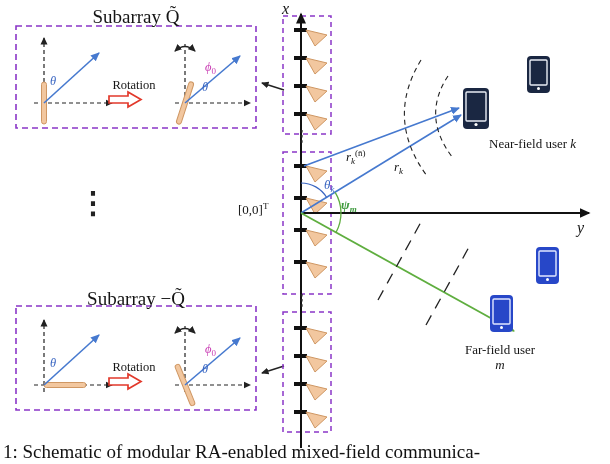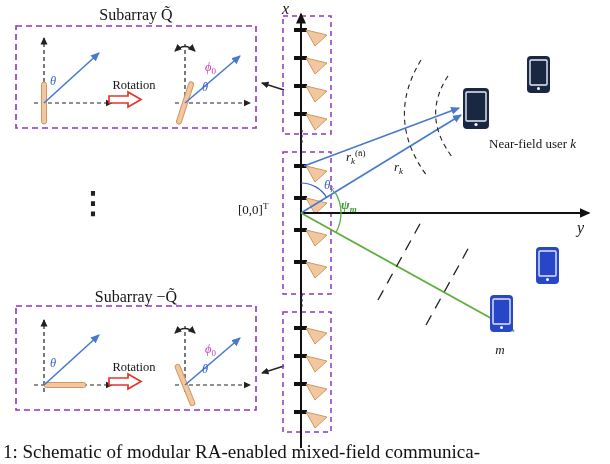--- a/index.html
+++ b/index.html
@@ -7,21 +7,21 @@
          font-family:"Liberation Serif",serif;}
   svg{position:absolute;left:0;top:0;}
   .lbl{position:absolute;font-family:"Liberation Serif",serif;font-size:13px;color:#151515;
        line-height:1.15;white-space:nowrap;}
   .it{font-style:italic;}
   .blue{color:#3a66c2;}
   .green{color:#3f9a3f;}
   .mag{color:#c93fb4;margin-left:23px;}
   .sub{font-size:9px;vertical-align:-3px;}
   .sup{font-size:9px;vertical-align:5px;}
-  .title{font-size:16px;}
+  .title{font-size:19px;}
   .small{font-size:12.5px;}
   .center{text-align:center;}
   .dots-big{font-size:30px;font-weight:bold;color:#222;}
   .dots-axis{font-size:15px;font-weight:bold;color:#222;}
   .caption{font-size:19px;color:#111;}
 </style>
 </head>
 <body>
 
 <div class="stage">
@@ -205,20 +205,21 @@
 
   <div class="lbl" style="left:346px;top:136px;margin-top:12px;"><span class="it">r</span><span class="sub it">k</span><span class="sup">(n̄)</span></div>
   <div class="lbl" style="left:394px;top:160px;"><span class="it">r</span><span class="sub it">k</span></div>
 
   <div class="lbl blue" style="left:324px;top:178px;"><span class="it">θ</span><span class="sub it">k</span></div>
   <div class="lbl green" style="left:341px;top:198px;font-weight:bold;"><span class="it">ψ</span><span class="sub it">m</span></div>
 
   <div class="lbl" style="left:489px;top:137px;"><span>Near-field user</span> <span class="it">k</span></div>
 
   <div class="lbl center" style="left:448px;top:343px;width:104px;">
+    <div>Far-field user</div>
     <div class="it">m</div>
   </div>
 
   <div class="lbl center" style="left:338px;top:387px;width:126px;">
   </div>
 
   <div class="lbl caption" style="left:3px;top:441px;">1: Schematic of modular RA-enabled mixed-field communica-</div>
 </div>
 
 </div>

